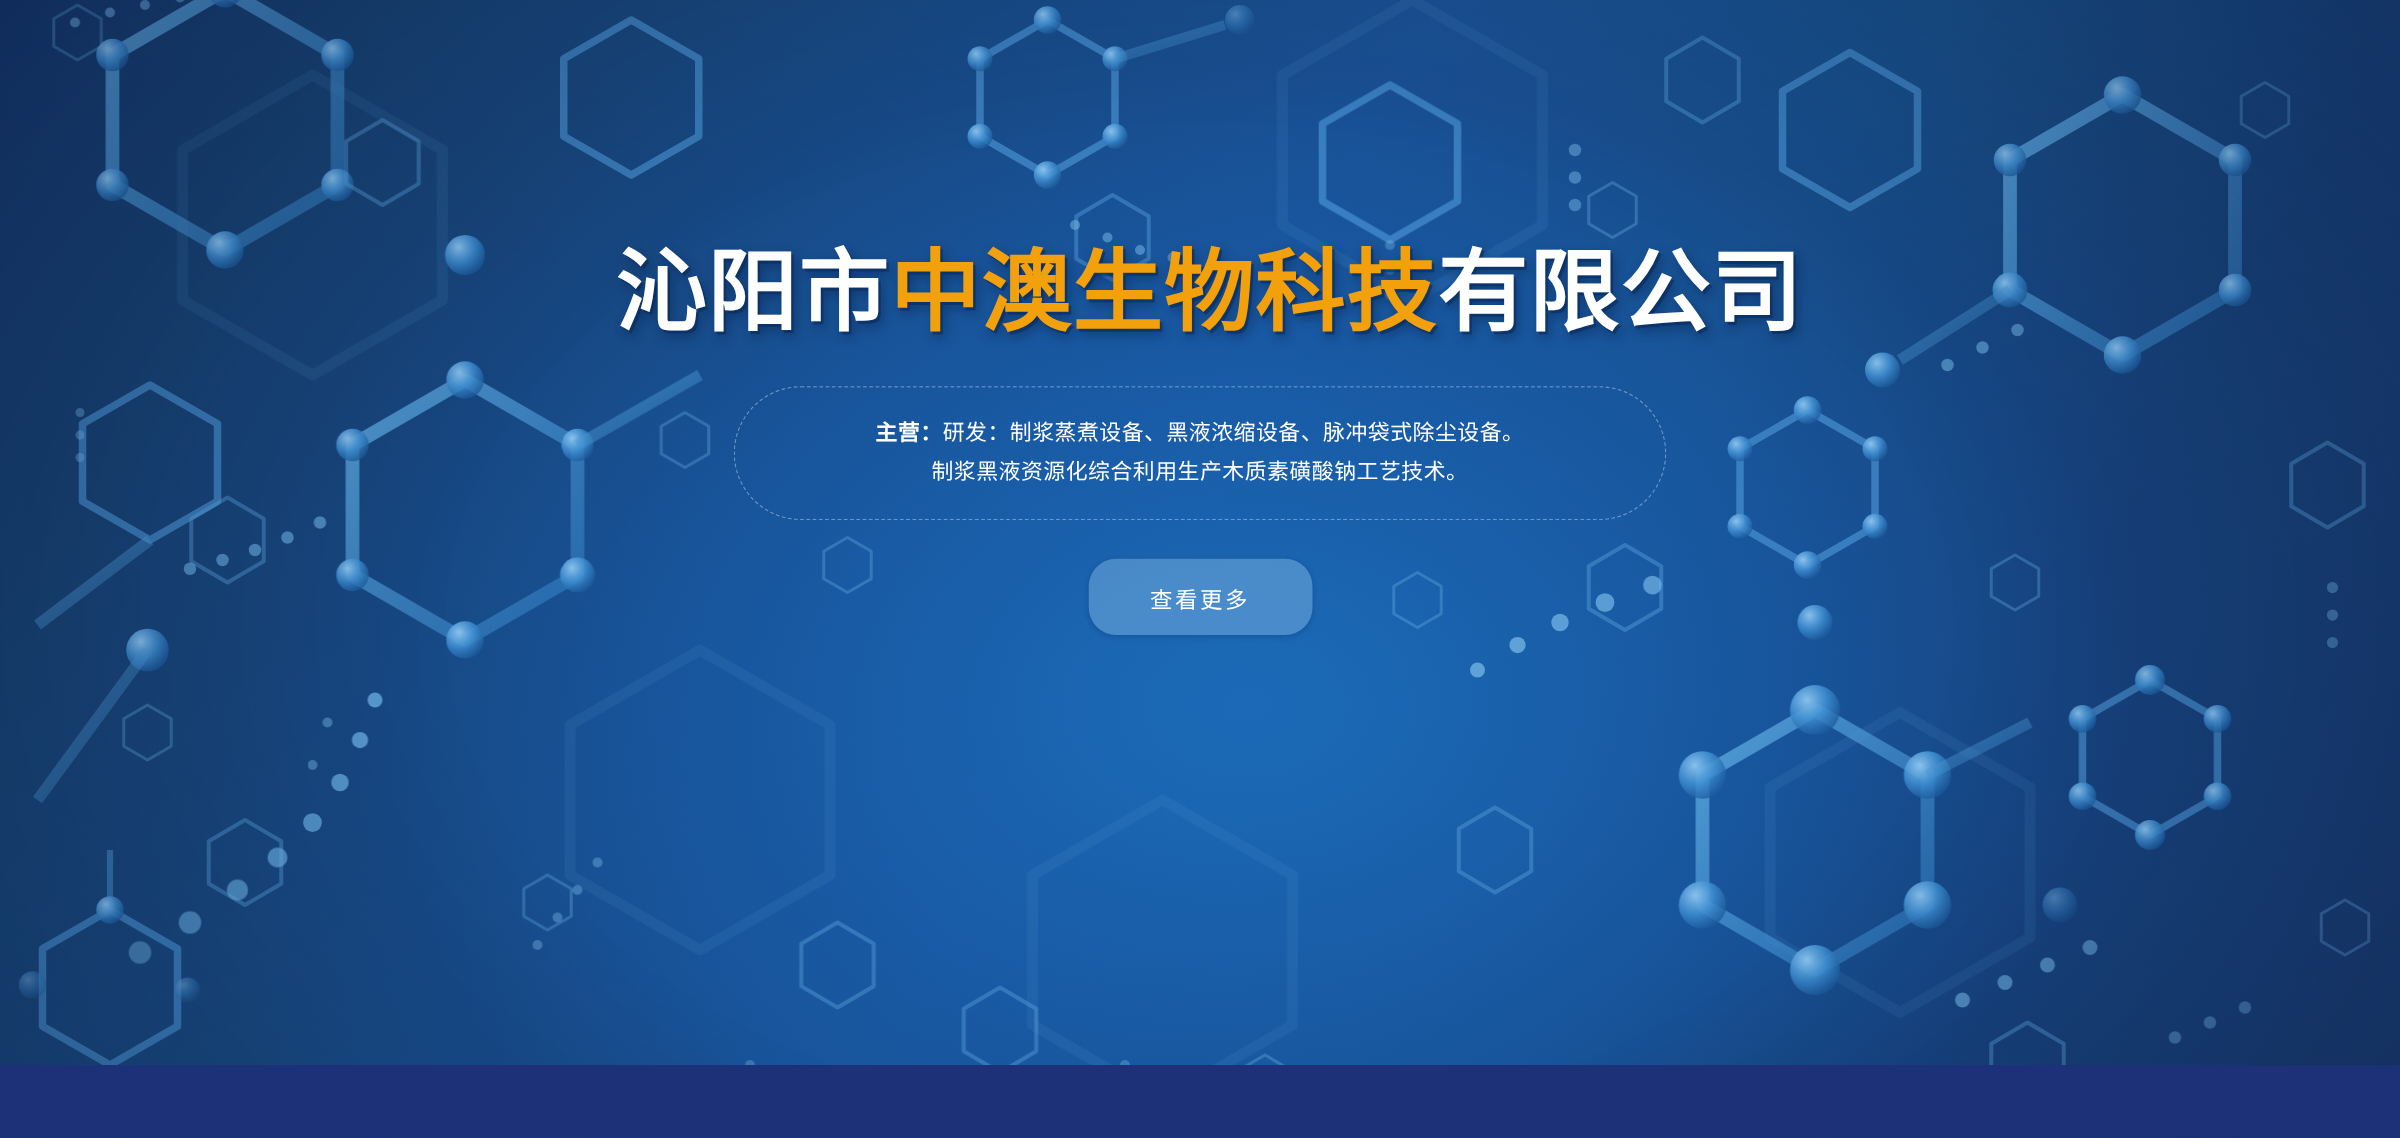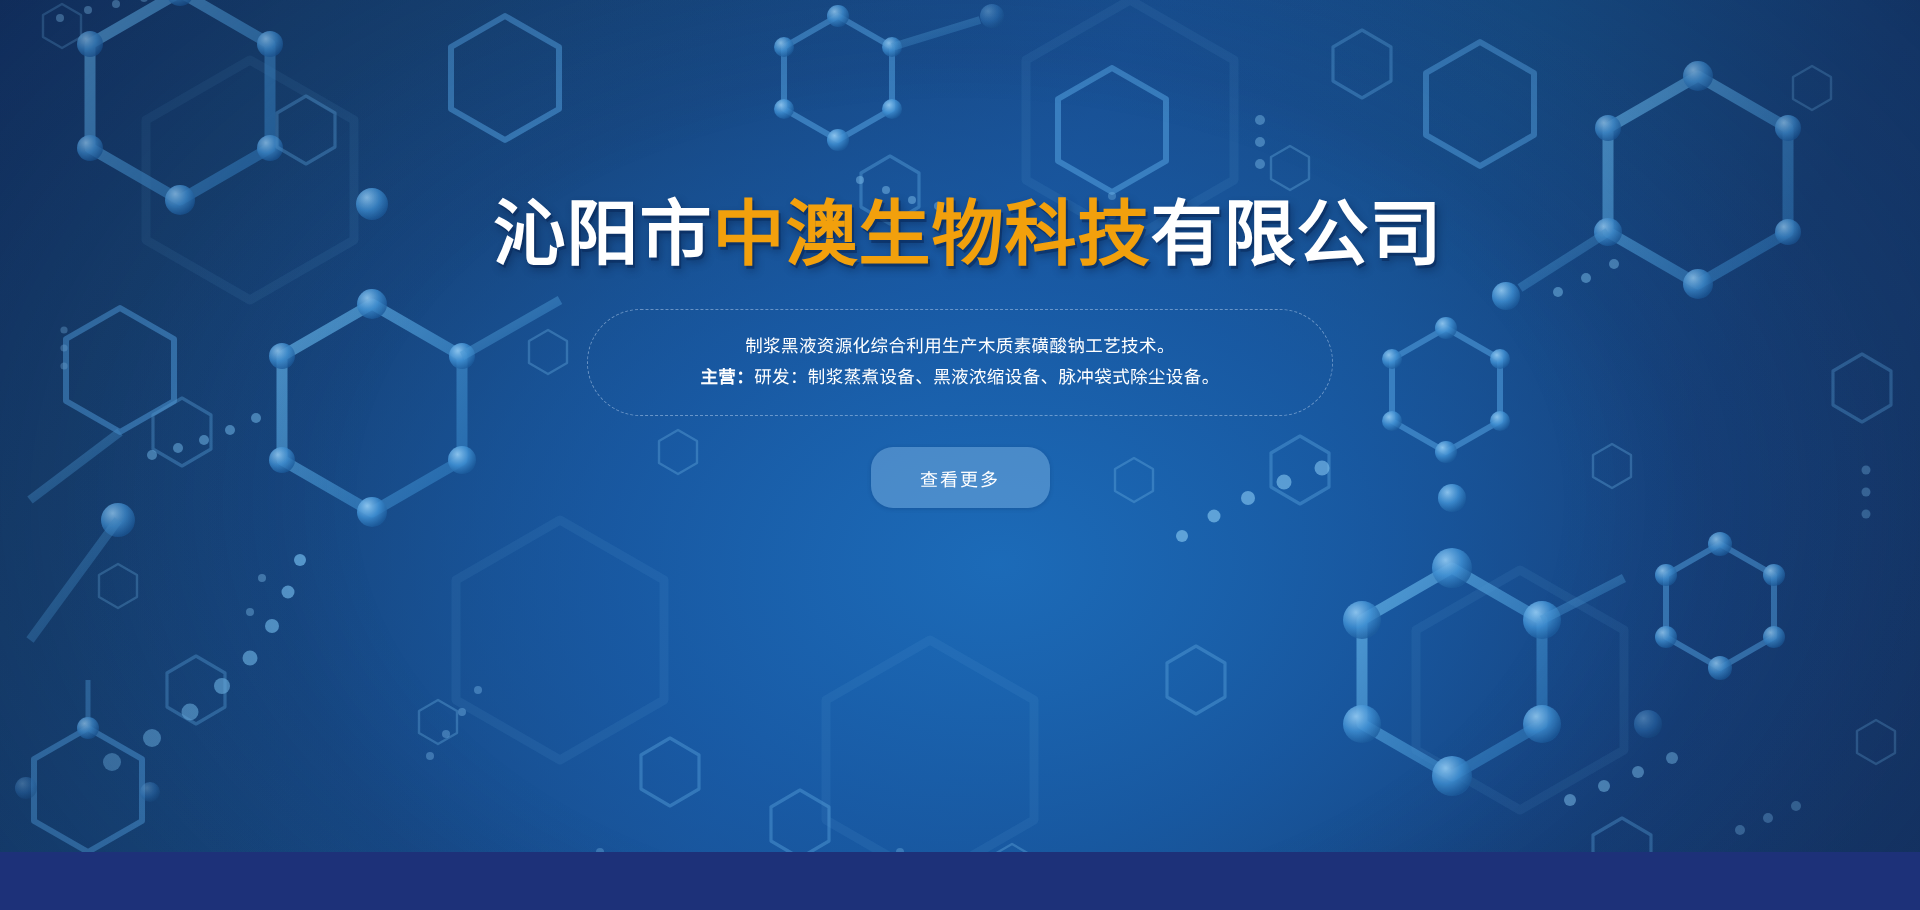--- a/index.html
+++ b/index.html
@@ -382,22 +382,22 @@
     </g>
   </svg>
 
   <div class="bg-vig"></div>
 
   <div class="content">
 
     <h1 class="title"><span>沁阳市</span><span class="accent">中澳生物科技</span><span>有限公司</span></h1>
 
     <div class="subtitle-box">
+      <div class="sub-line"><span class="lead">主营：</span><span>研发：制浆蒸煮设备、黑液浓缩设备、脉冲袋式除尘设备。</span></div>
       <div class="sub-line">制浆黑液资源化综合利用生产木质素磺酸钠工艺技术。</div>
-      <div class="sub-line"><span class="lead">主营：</span><span>研发：制浆蒸煮设备、黑液浓缩设备、脉冲袋式除尘设备。</span></div>
     </div>
 
     <button class="more-btn">
         <span>查看更多</span>
       </button>
 
   </div>
 
   <div class="bottom-bar"></div>
 

